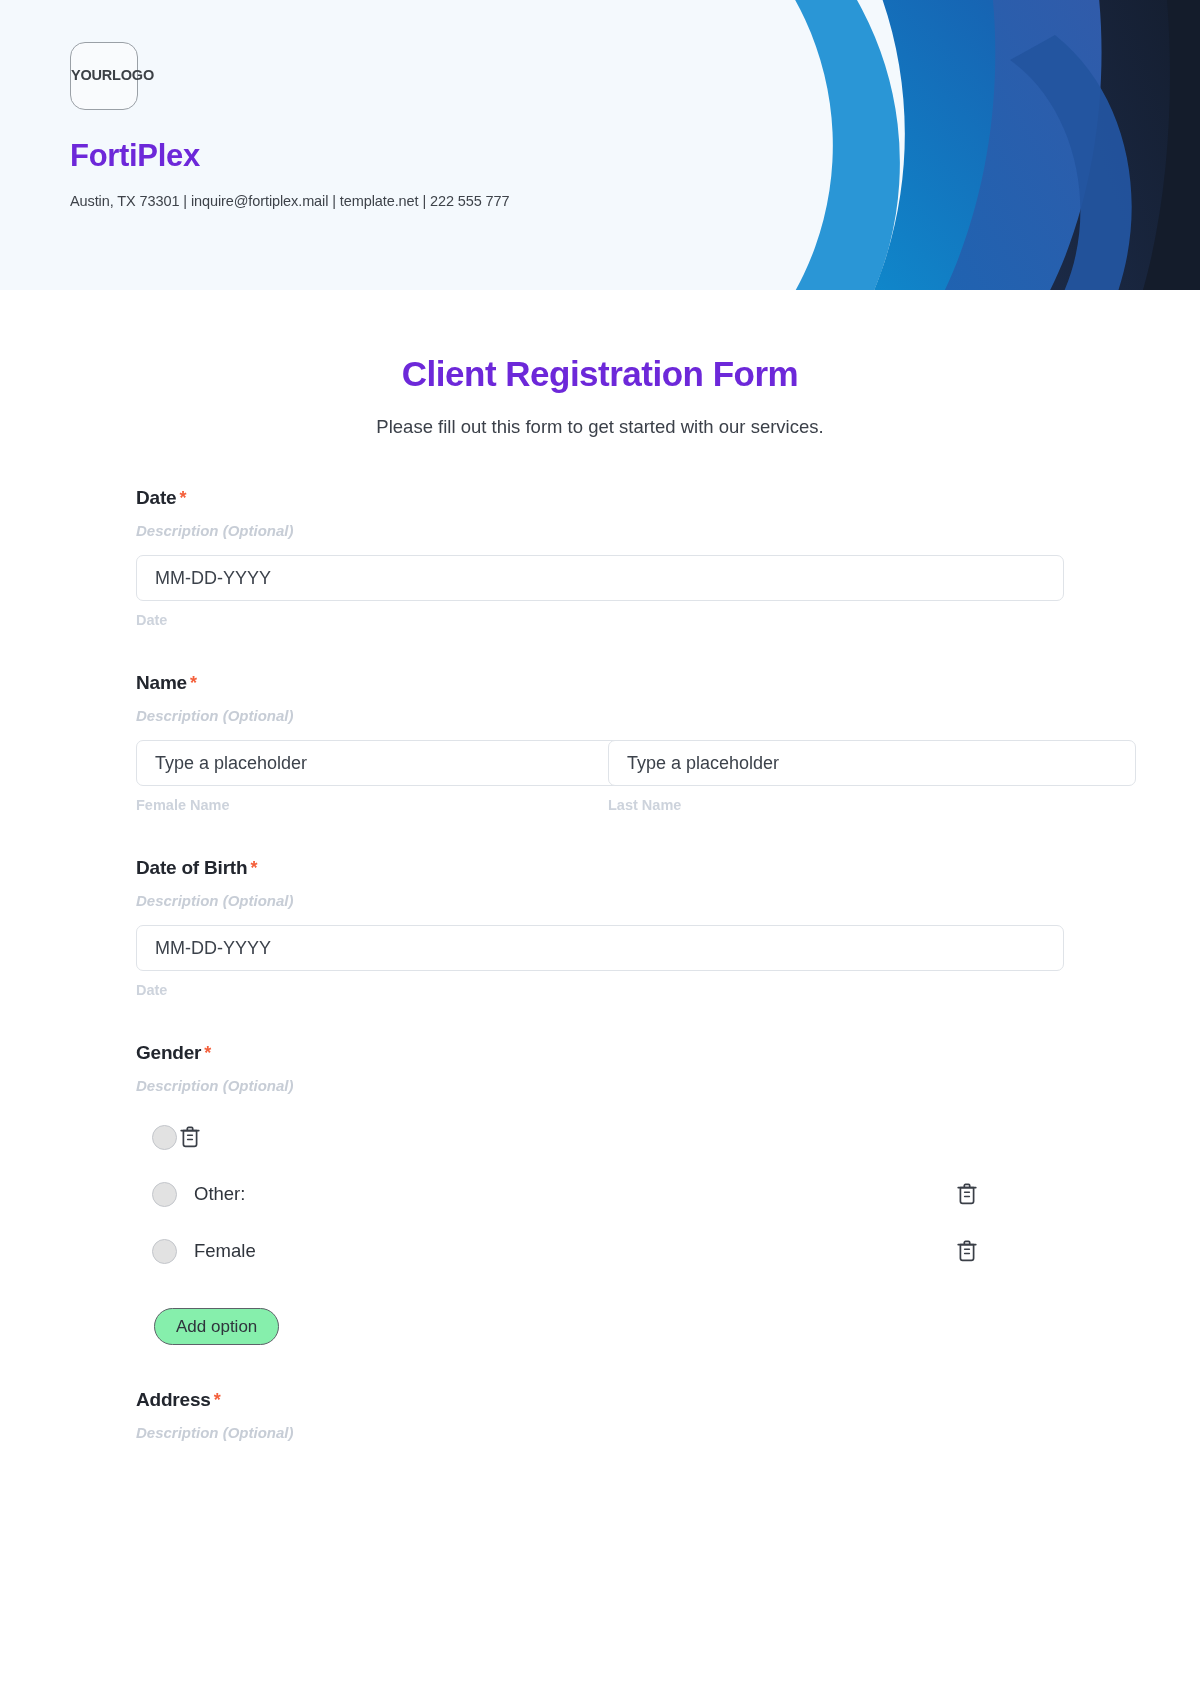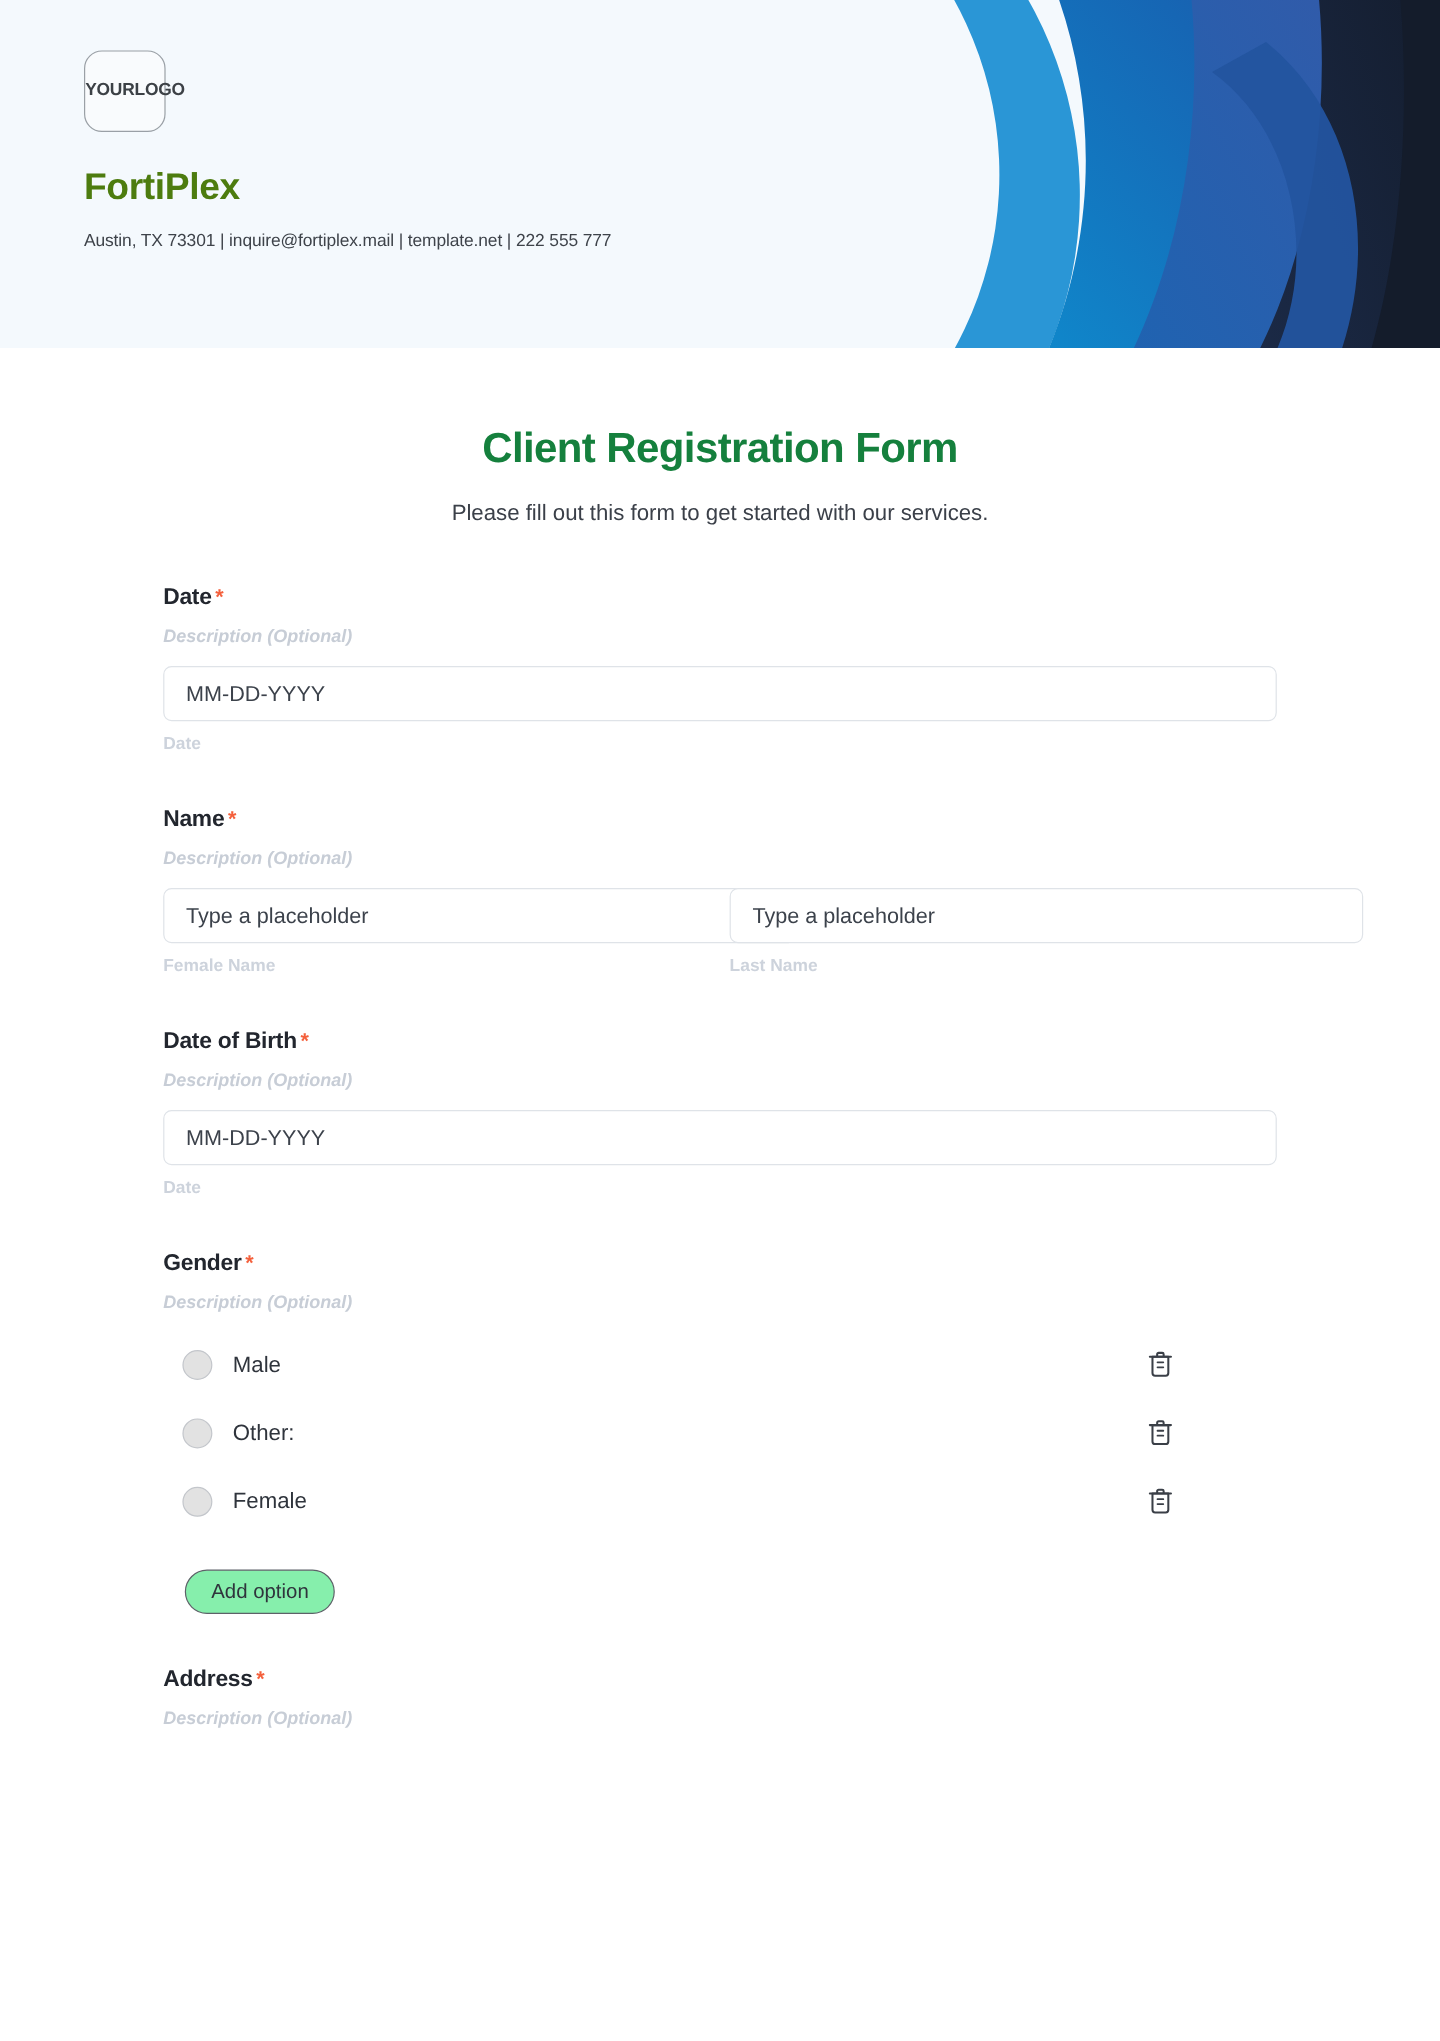--- a/index.html
+++ b/index.html
@@ -57,42 +57,42 @@
   .logo-box span {
     font-size: 14.5px;
     font-weight: 700;
     color: #3c4146;
     letter-spacing: -0.2px;
   }
   .brand-name {
     margin-top: 28px;
     font-size: 31px;
     font-weight: 700;
-    color: #4d7c0f;
+    color: #6d28d9;
     letter-spacing: -0.3px;
   }
   .brand-contact {
     margin-top: 19px;
     font-size: 14.5px;
     color: #3e434a;
     letter-spacing: -0.1px;
     white-space: nowrap;
   }
 
   
   .form-body {
     position: relative;
     width: 1200px;
     padding-top: 64px;
   }
   .form-title {
     text-align: center;
     font-size: 35px;
     font-weight: 700;
-    color: #15803d;
+    color: #6d28d9;
     letter-spacing: -0.5px;
     margin: 0;
   }
   .form-subtitle {
     text-align: center;
     font-size: 18.5px;
     color: #3b4049;
     margin: 22px 0 0 0;
     font-weight: 400;
   }
@@ -314,21 +314,20 @@
     <div class="field-block">
       <div class="field-label">
         <span>Gender</span><span class="req-star">*</span>
       </div>
       <div class="field-desc">Description (Optional)</div>
 
       <div class="options">
 
         <div class="option-row">
           <span class="radio-dot"></span>
-          <span class="option-label">Male</span>
           <span class="trash-btn">
             <svg width="22" height="24" viewBox="0 0 22 24" fill="none" xmlns="http://www.w3.org/2000/svg">
               <path d="M2.2 5.6 H19.8" stroke="#3a3f47" stroke-width="1.7" stroke-linecap="round"></path>
               <path d="M8.3 5.6 V3.6 a1.2 1.2 0 0 1 1.2-1.2 h3 a1.2 1.2 0 0 1 1.2 1.2 V5.6" stroke="#3a3f47" stroke-width="1.7" stroke-linejoin="round"></path>
               <path d="M4.4 5.6 h13.2 v13.6 a2.2 2.2 0 0 1 -2.2 2.2 H6.6 a2.2 2.2 0 0 1 -2.2 -2.2 Z" stroke="#3a3f47" stroke-width="1.7" stroke-linejoin="round"></path>
               <path d="M8.6 10.3 h4.8 M8.6 14.4 h4.8" stroke="#3a3f47" stroke-width="1.5" stroke-linecap="round"></path>
             </svg>
           </span>
         </div>
 

